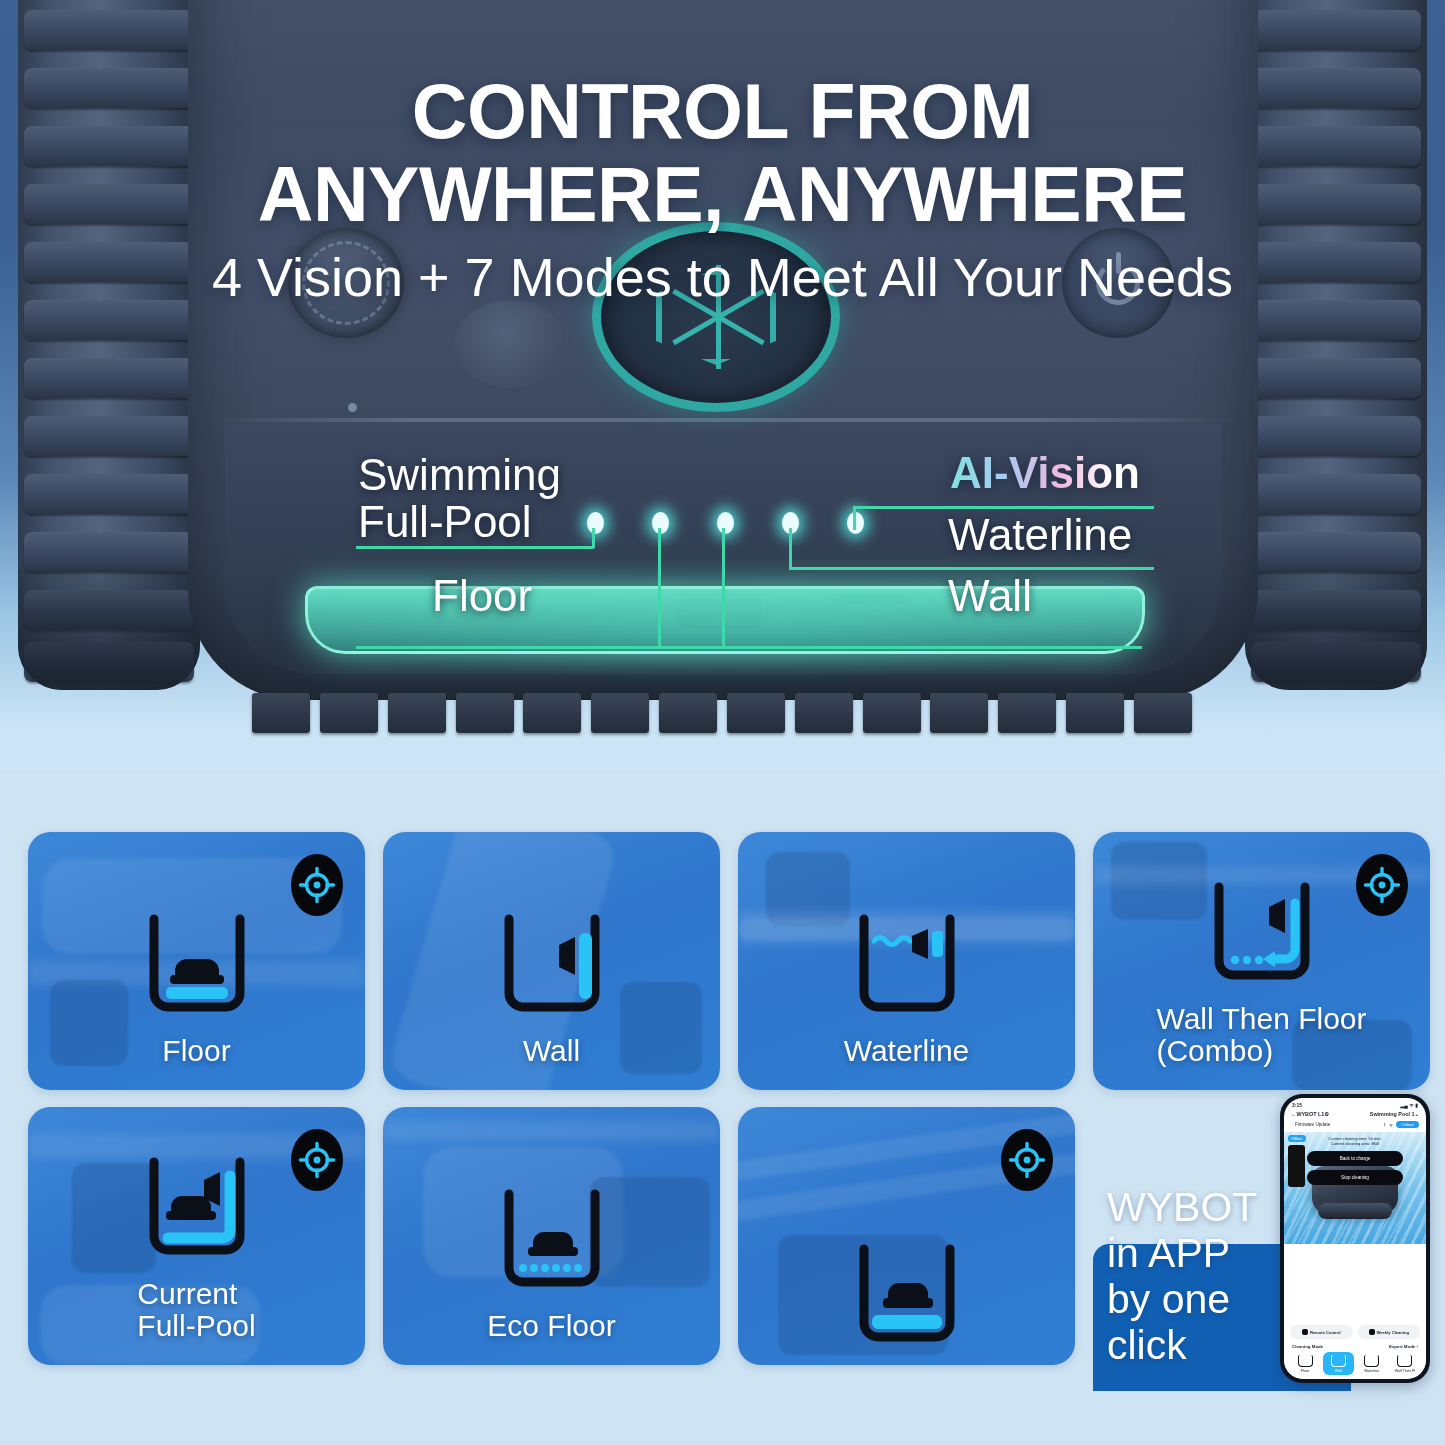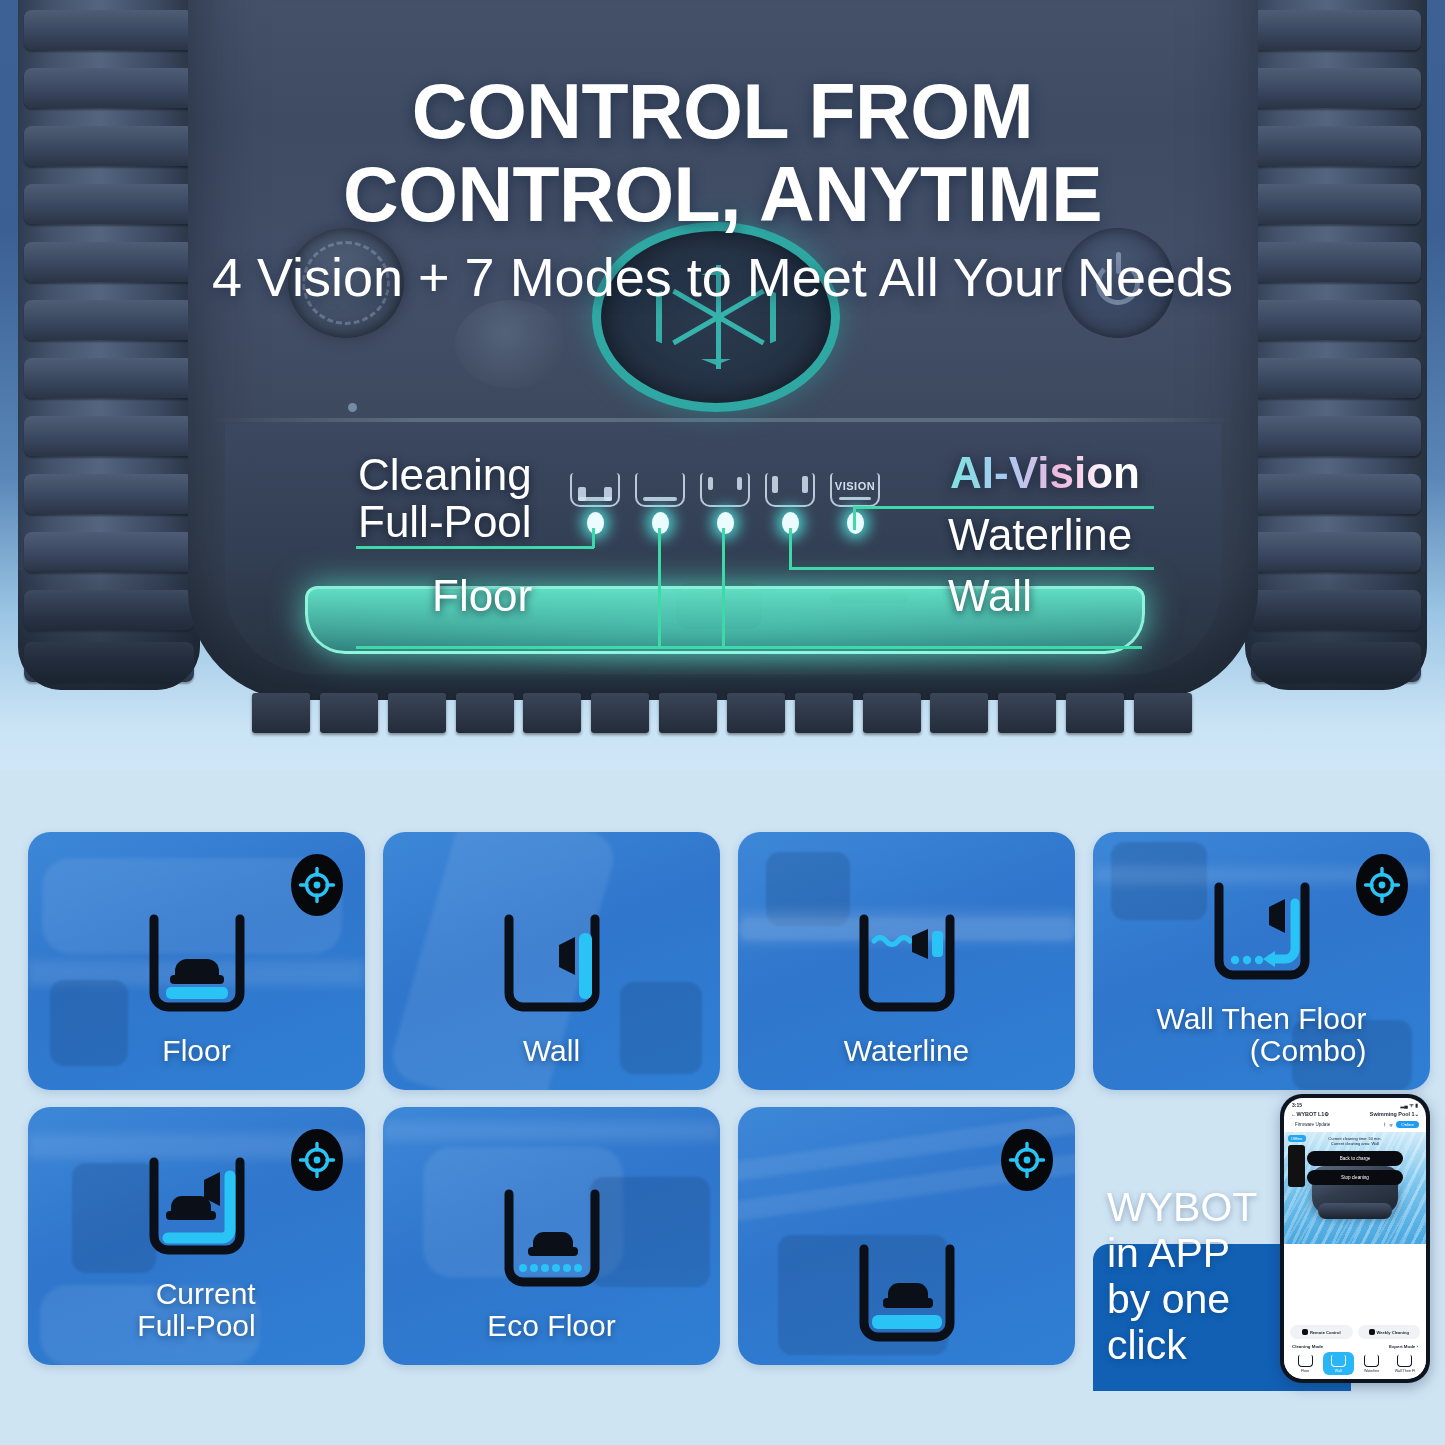--- a/index.html
+++ b/index.html
@@ -185,21 +185,21 @@
     background: linear-gradient(160deg, #3d87d8 0%, #2f76cc 45%, #2f7fd4 100%);
     box-shadow: 0 3px 10px rgba(40,80,130,0.18);
   }
   .card .scene { position: absolute; inset: 0; opacity: .55; }
   .card .scene .blob { position: absolute; background: rgba(255,255,255,0.16); border-radius: 28px; filter: blur(2px); }
   .card .scene .dark { position: absolute; background: rgba(20,45,85,0.32); border-radius: 14px; filter: blur(1px); }
   .card .scene .band { position: absolute; left: 0; right: 0; height: 26px; background: rgba(255,255,255,0.18); filter: blur(5px); }
 
   .card-label {
     position: relative; z-index: 3; color: #fff; font-size: 30px;
-    text-align: right; line-height: 1.05; padding-bottom: 24px; white-space: pre-line;
+    text-align: left; line-height: 1.05; padding-bottom: 24px; white-space: pre-line;
     text-shadow: 0 2px 6px rgba(10,40,80,0.5);
   }
   .mode-icon { position: relative; z-index: 3; width: 130px; height: 112px; margin-bottom: 16px; }
 
   .badge {
     position: absolute; z-index: 4; right: 22px; top: 22px; width: 52px; height: 62px;
     border-radius: 50%; background: #06080c;
     display: flex; align-items: center; justify-content: center;
   }
 
@@ -322,42 +322,20 @@
       <div class="nub"></div>
       <div class="nub"></div>
     <div class="nub"></div>
       <div class="nub"></div>
       <div class="nub"></div>
       <div class="nub"></div>
     <div class="nub"></div>
       <div class="nub"></div>
   </div>
 
-  <div class="vision-strip">
-    <div class="v-icon">
-      <div class="fill" style="left:6px;bottom:4px;width:8px;height:14px;"></div>
-      <div class="fill" style="right:6px;bottom:4px;width:8px;height:14px;"></div>
-      <div class="fill" style="left:6px;bottom:4px;right:6px;height:4px;"></div>
-    </div>
-    <div class="v-icon">
-      <div class="fill" style="left:6px;bottom:4px;right:6px;height:4px;"></div>
-    </div>
-    <div class="v-icon">
-      <div class="fill" style="left:6px;top:4px;width:5px;height:13px;"></div>
-      <div class="fill" style="right:6px;top:4px;width:5px;height:13px;"></div>
-    </div>
-    <div class="v-icon">
-      <div class="fill" style="left:5px;top:3px;width:6px;height:17px;"></div>
-      <div class="fill" style="right:5px;top:3px;width:6px;height:17px;"></div>
-    </div>
-    <div class="v-icon">
-      <div class="v-label">VISION</div>
-      <div class="fill" style="left:7px;bottom:5px;right:7px;height:3px;"></div>
-    </div>
-  </div>
   <div class="leds">
     <div class="led">
         <i></i>
       </div>
       <div class="led">
         <i></i>
       </div>
       <div class="led">
         <i></i>
       </div>
@@ -377,24 +355,24 @@
   <div class="ln v" style="left:722px; top:528px; height:120px;"></div>
   <div class="ln h" style="left:356px; top:646px; width:786px;"></div>
 
   <div class="ln v" style="left:853px; top:508px; height:22px;"></div>
   <div class="ln h" style="left:853px; top:506px; width:301px;"></div>
 
   <div class="ln v" style="left:789px; top:528px; height:42px;"></div>
   <div class="ln h" style="left:789px; top:567px; width:365px;"></div>
 
   <div class="headline">CONTROL FROM</div>
-  <div class="headline" style="top:155px">CONTROL, ANYTIME</div>
+  <div class="headline" style="top:155px">ANYWHERE, ANYWHERE</div>
   <div class="subhead">4 Vision + 7 Modes to Meet All Your Needs</div>
 
-  <div class="callout cl-standard">Cleaning
+  <div class="callout cl-standard">Swimming
 Full-Pool</div>
   <div class="callout cl-floor">Floor</div>
   <div class="callout cl-aivision">AI-Vision</div>
   <div class="callout cl-waterline">Waterline</div>
   <div class="callout cl-wall">Wall</div>
 </div>
 
 <div class="grid">
   <div class="row">
 

